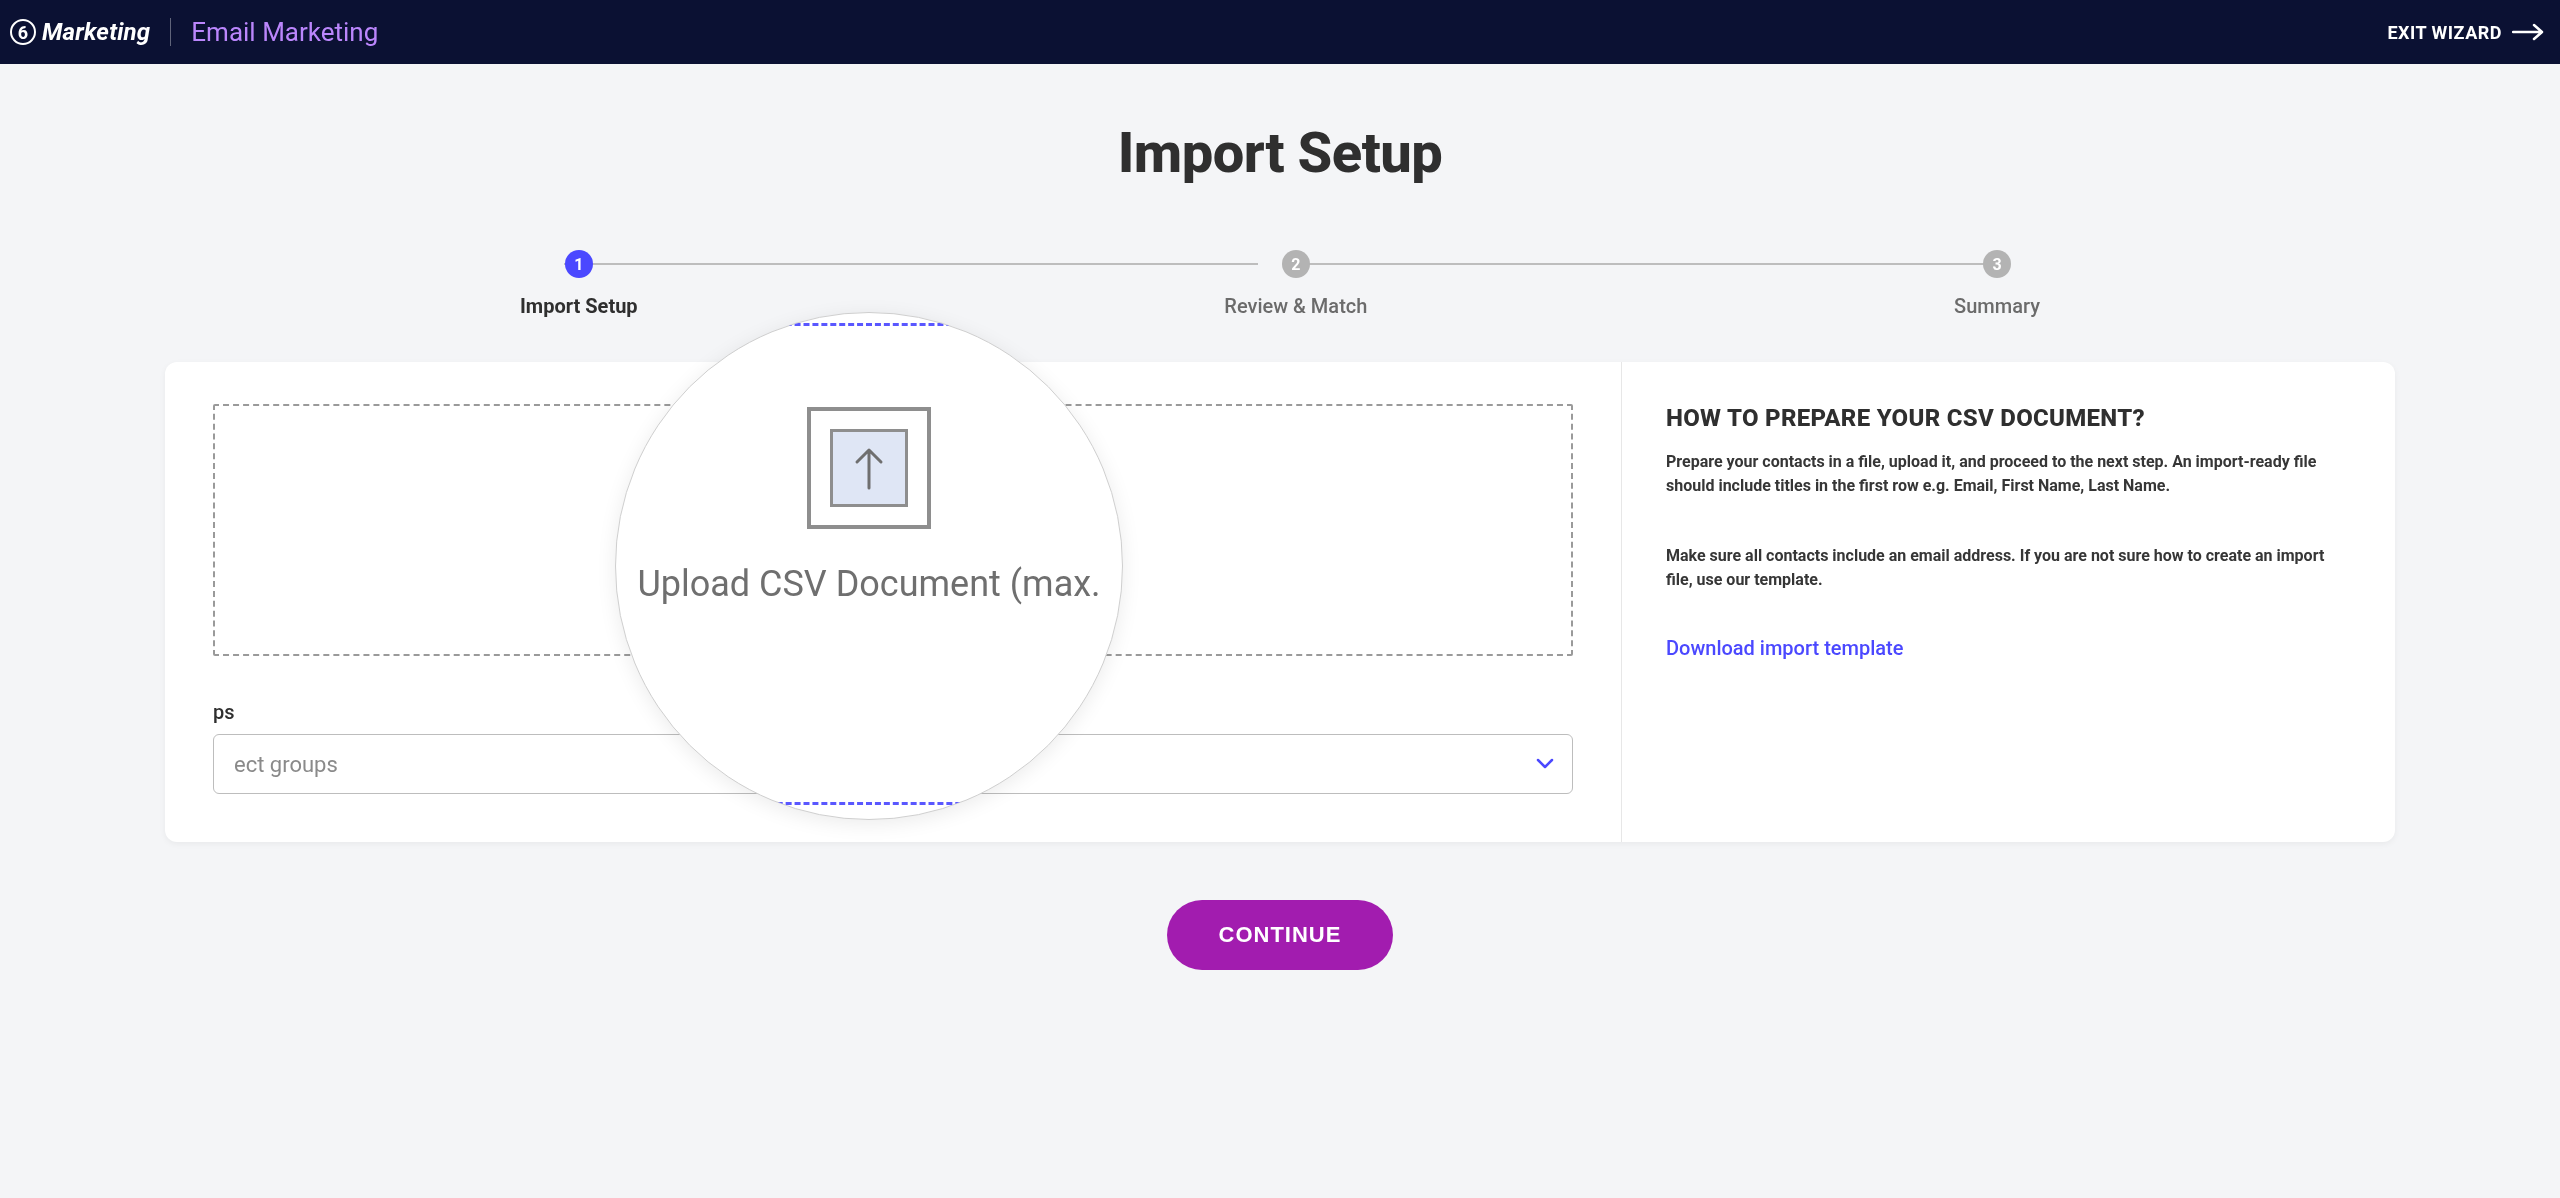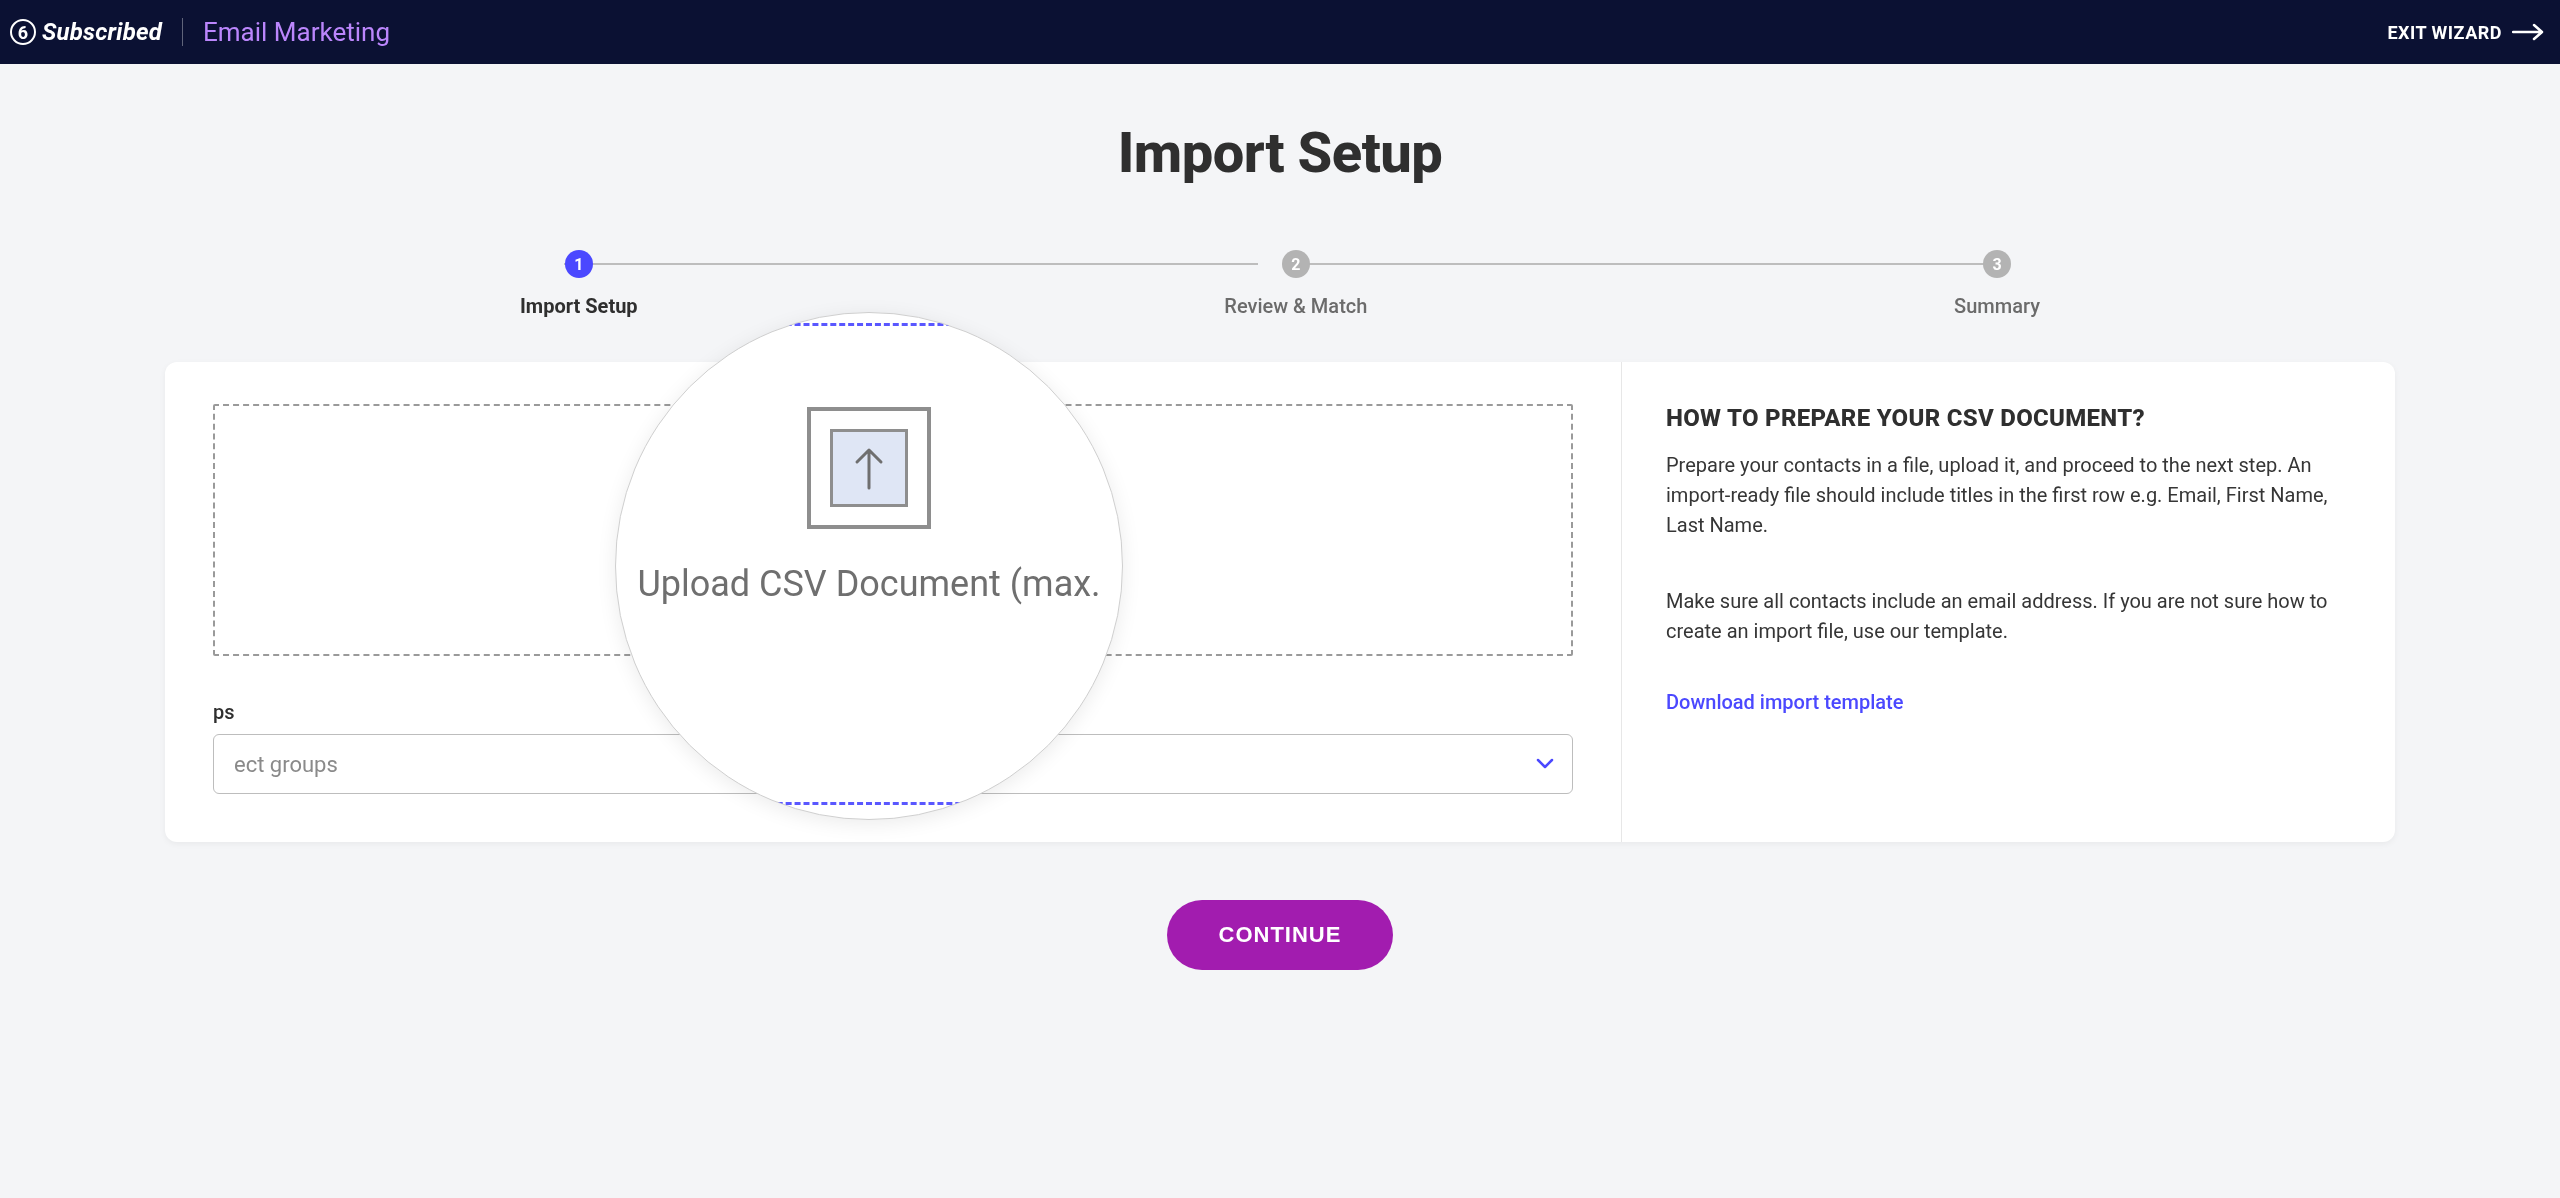--- a/index.html
+++ b/index.html
@@ -179,23 +179,24 @@
 
   
   .help-title {
     font-size: 24px;
     font-weight: 800;
     color: #2f2f2f;
     margin-bottom: 18px;
     letter-spacing: .3px;
   }
   .help-text {
-    font-size: 20px;
+    font-size: 16px;
     line-height: 1.5;
     color: #363636;
+    font-weight: bold;
   }
   .help-text p + p { margin-top: 46px; }
   .download-link {
     display: inline-block;
     margin-top: 44px;
     color: #4b48ff;
     font-size: 20px;
     font-weight: 500;
   }
 
@@ -257,21 +258,21 @@
     font-weight: 400;
   }
 
 </style>
 </head>
 <body>
 
 <div class="topbar">
   <div class="logo-block">
     <span class="logo-mark">6</span>
-    <span class="logo-text">Subscribed</span>
+    <span class="logo-text">Marketing</span>
   </div>
   <div class="vbar"></div>
   <div class="app-name">Email Marketing</div>
   <div class="spacer"></div>
   <div class="exit-wizard">
     <span>EXIT WIZARD</span>
     <span class="arrow-icon">
       <svg width="32" height="18" viewBox="0 0 32 18" fill="none">
         <path d="M1 9 H29 M22 2 L30 9 L22 16" stroke="#fff" stroke-width="2.5" stroke-linecap="round" stroke-linejoin="round"></path>
       </svg>

